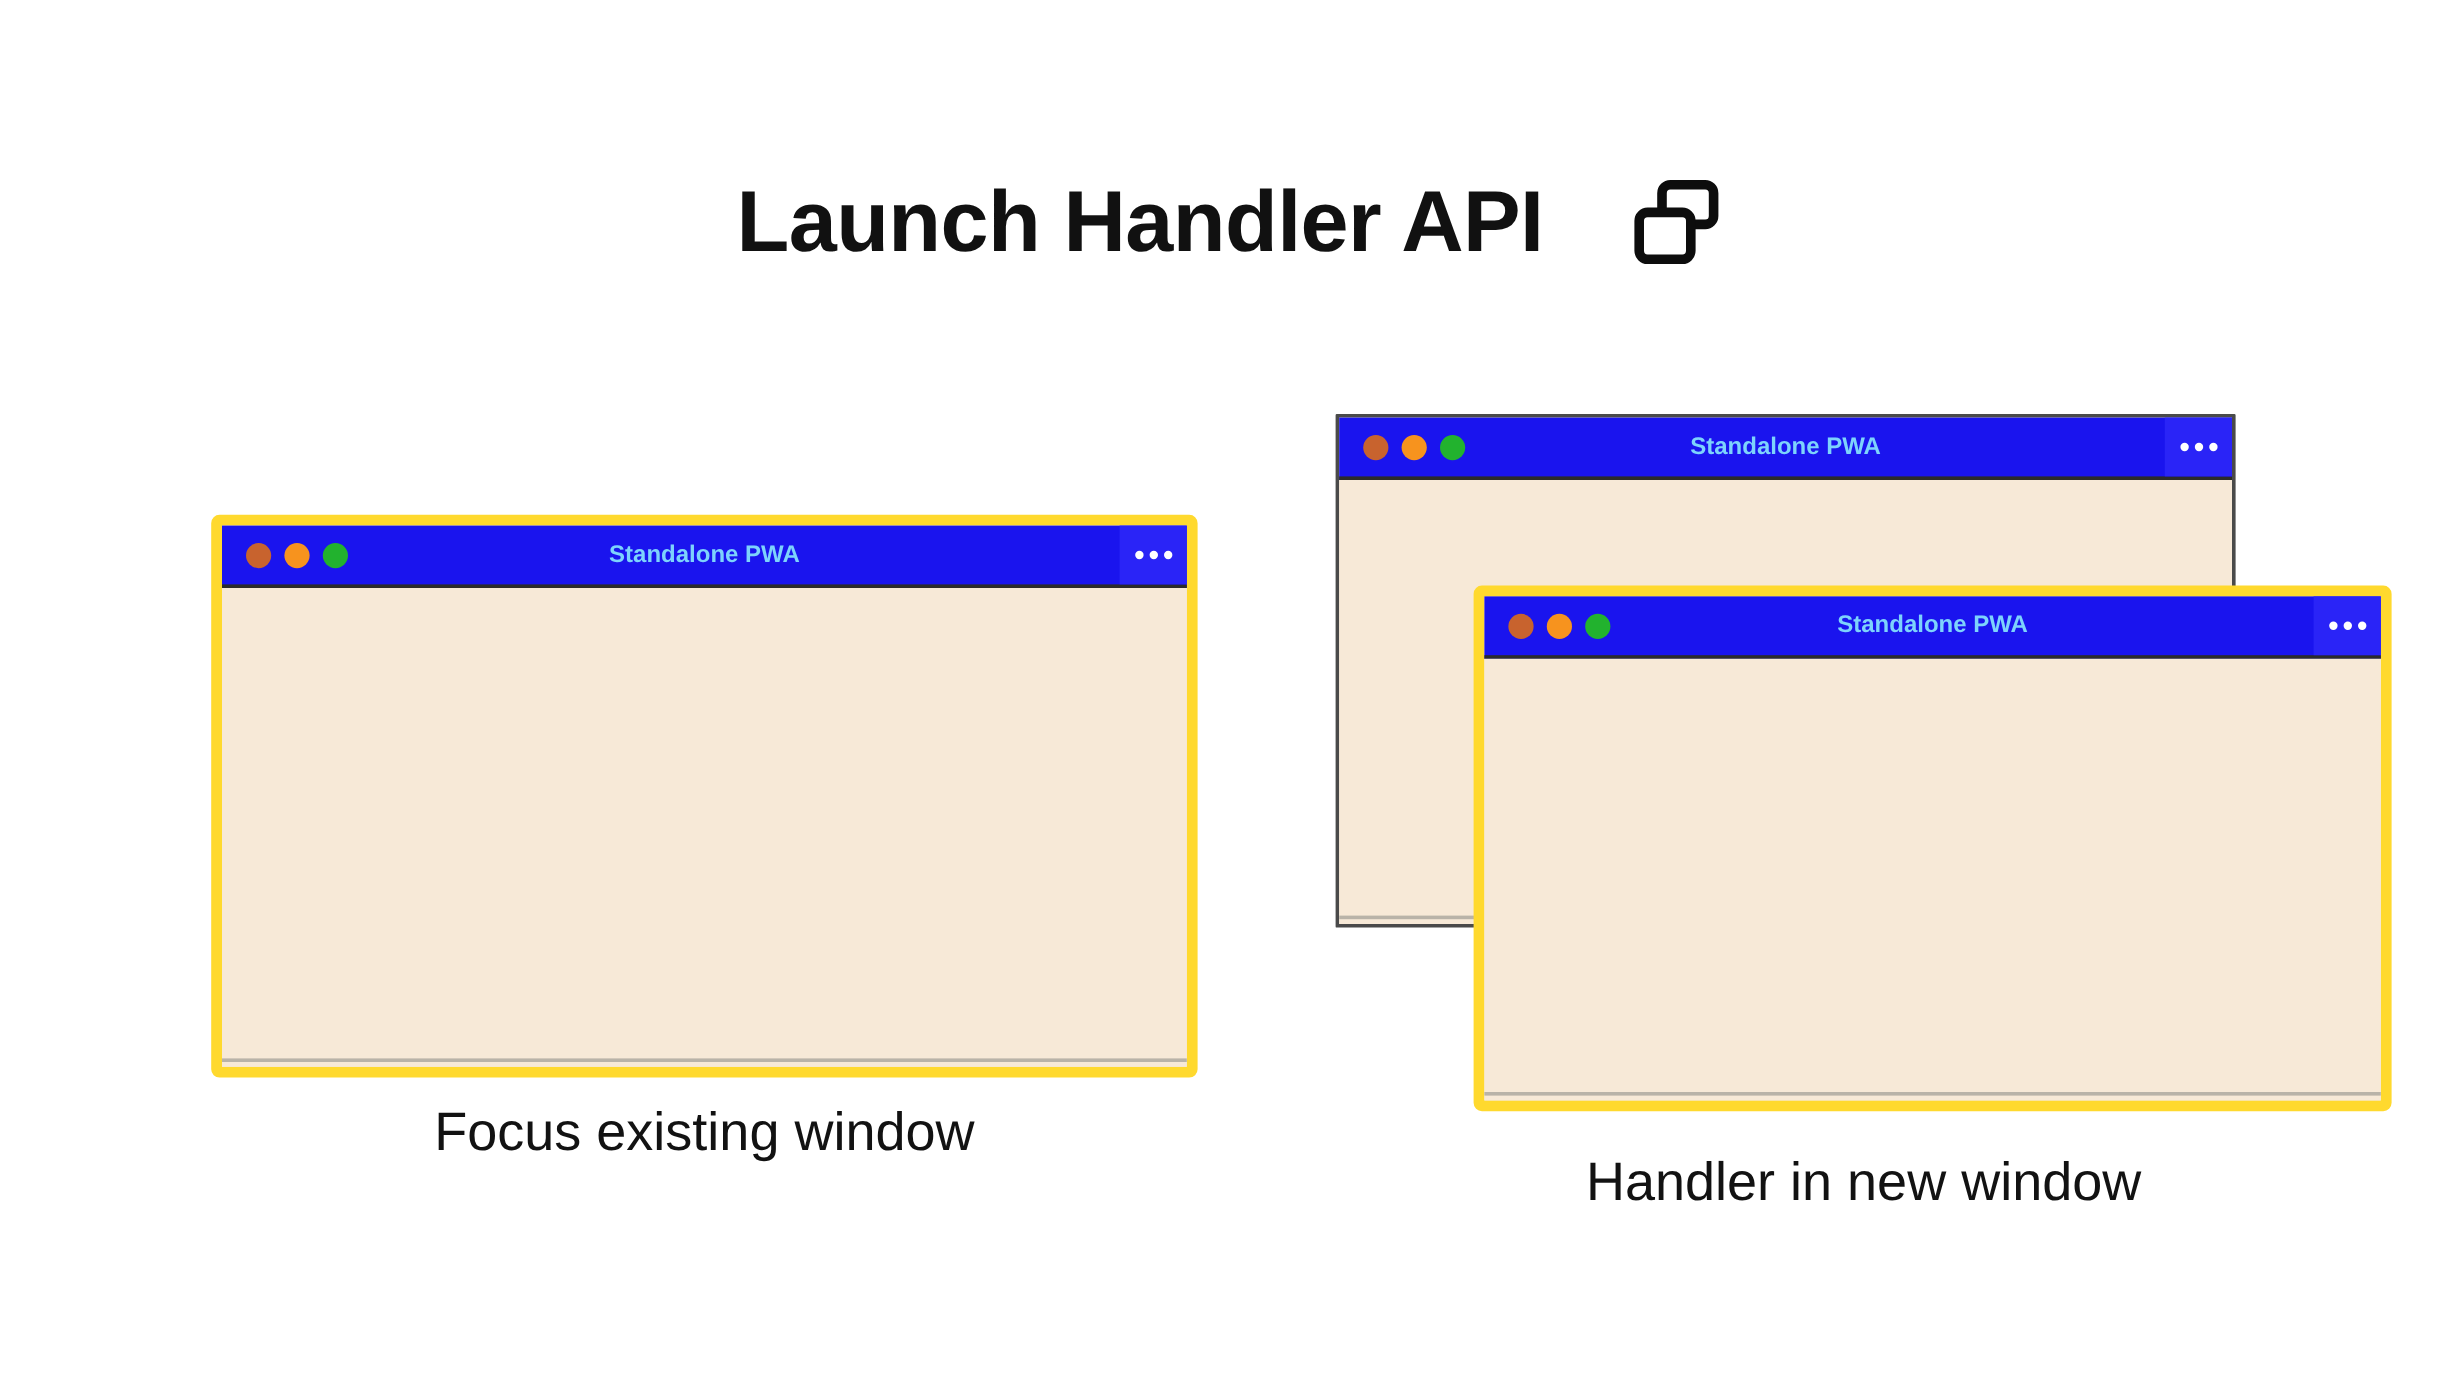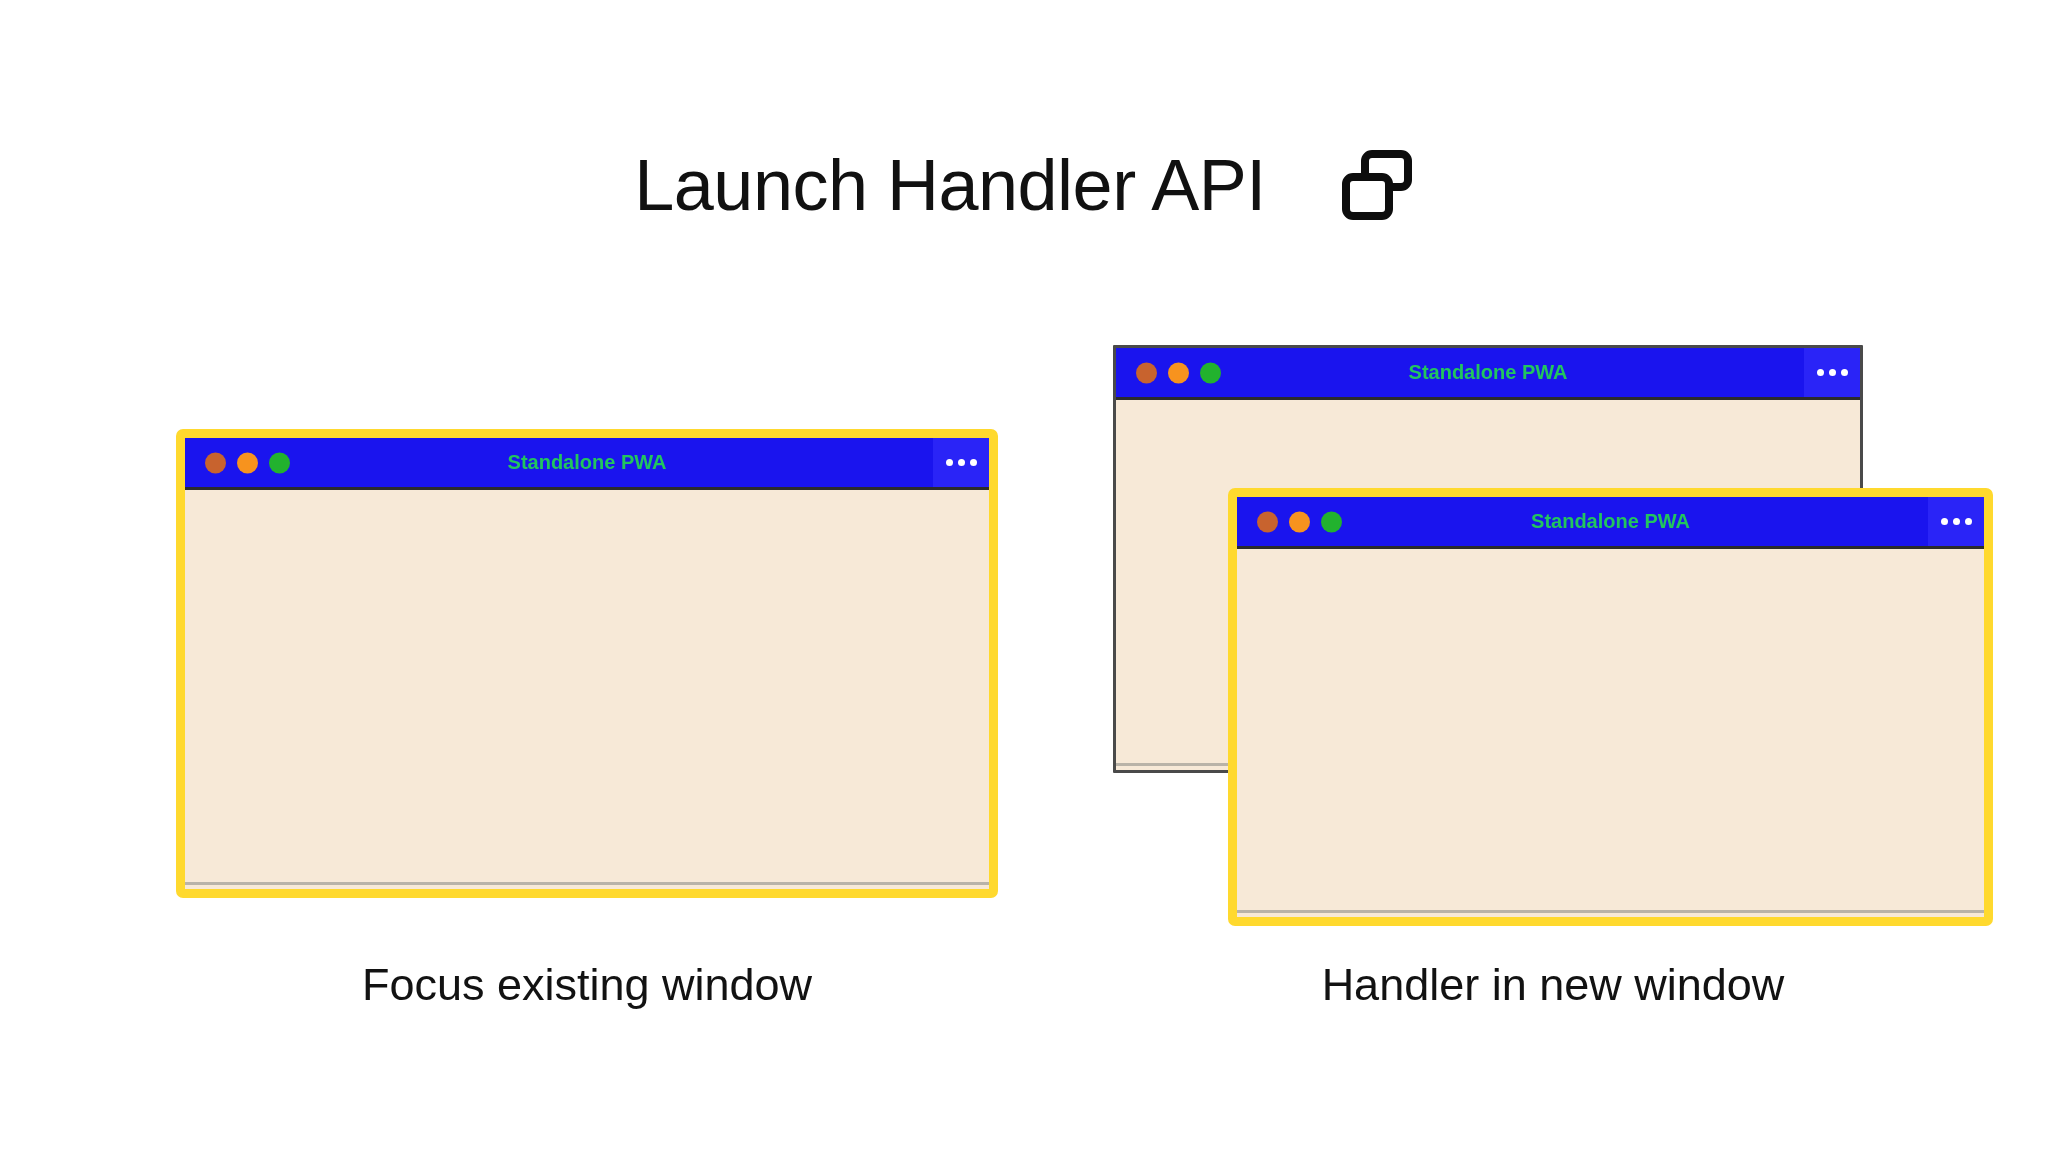--- a/index.html
+++ b/index.html
@@ -24,21 +24,21 @@
     width: 2048px;
     height: 130px;
     display: flex;
     align-items: center;
     justify-content: center;
     gap: 74px;
   }
   .page-title {
     font-family: "Liberation Sans", sans-serif;
     font-size: 72px;
-    font-weight: 400;
+    font-weight: 700;
     letter-spacing: -0.5px;
     color: #111111;
     line-height: 1;
     white-space: nowrap;
   }
   .title-icon {
     width: 74px;
     height: 74px;
     display: block;
     flex: 0 0 auto;
@@ -81,21 +81,21 @@
     border-radius: 50%;
     display: block;
   }
   .dot.red    { background: #c8632e; }
   .dot.yellow { background: #f7931e; }
   .dot.green  { background: #22b22e; }
 
   .window-title {
     width: 100%;
     text-align: center;
-    color: #22c55e;
+    color: #7dd3fc;
     font-weight: bold;
     font-family: "Liberation Sans", sans-serif;
     white-space: nowrap;
     user-select: none;
   }
   .menu-button {
     position: absolute;
     right: 0;
     top: 0;
     bottom: 0;
@@ -175,21 +175,21 @@
     font-family: "Liberation Sans", sans-serif;
     font-size: 45px;
     font-weight: 300;
     color: #121212;
     white-space: nowrap;
     text-align: center;
     line-height: 1;
   }
   #caption-left {
     left: 176px;
-    top: 962px;
+    top: 920px;
     width: 822px;
   }
   #caption-right {
     left: 1113px;
     top: 962px;
     width: 880px;
   }
 </style>
 </head>
 <body>

